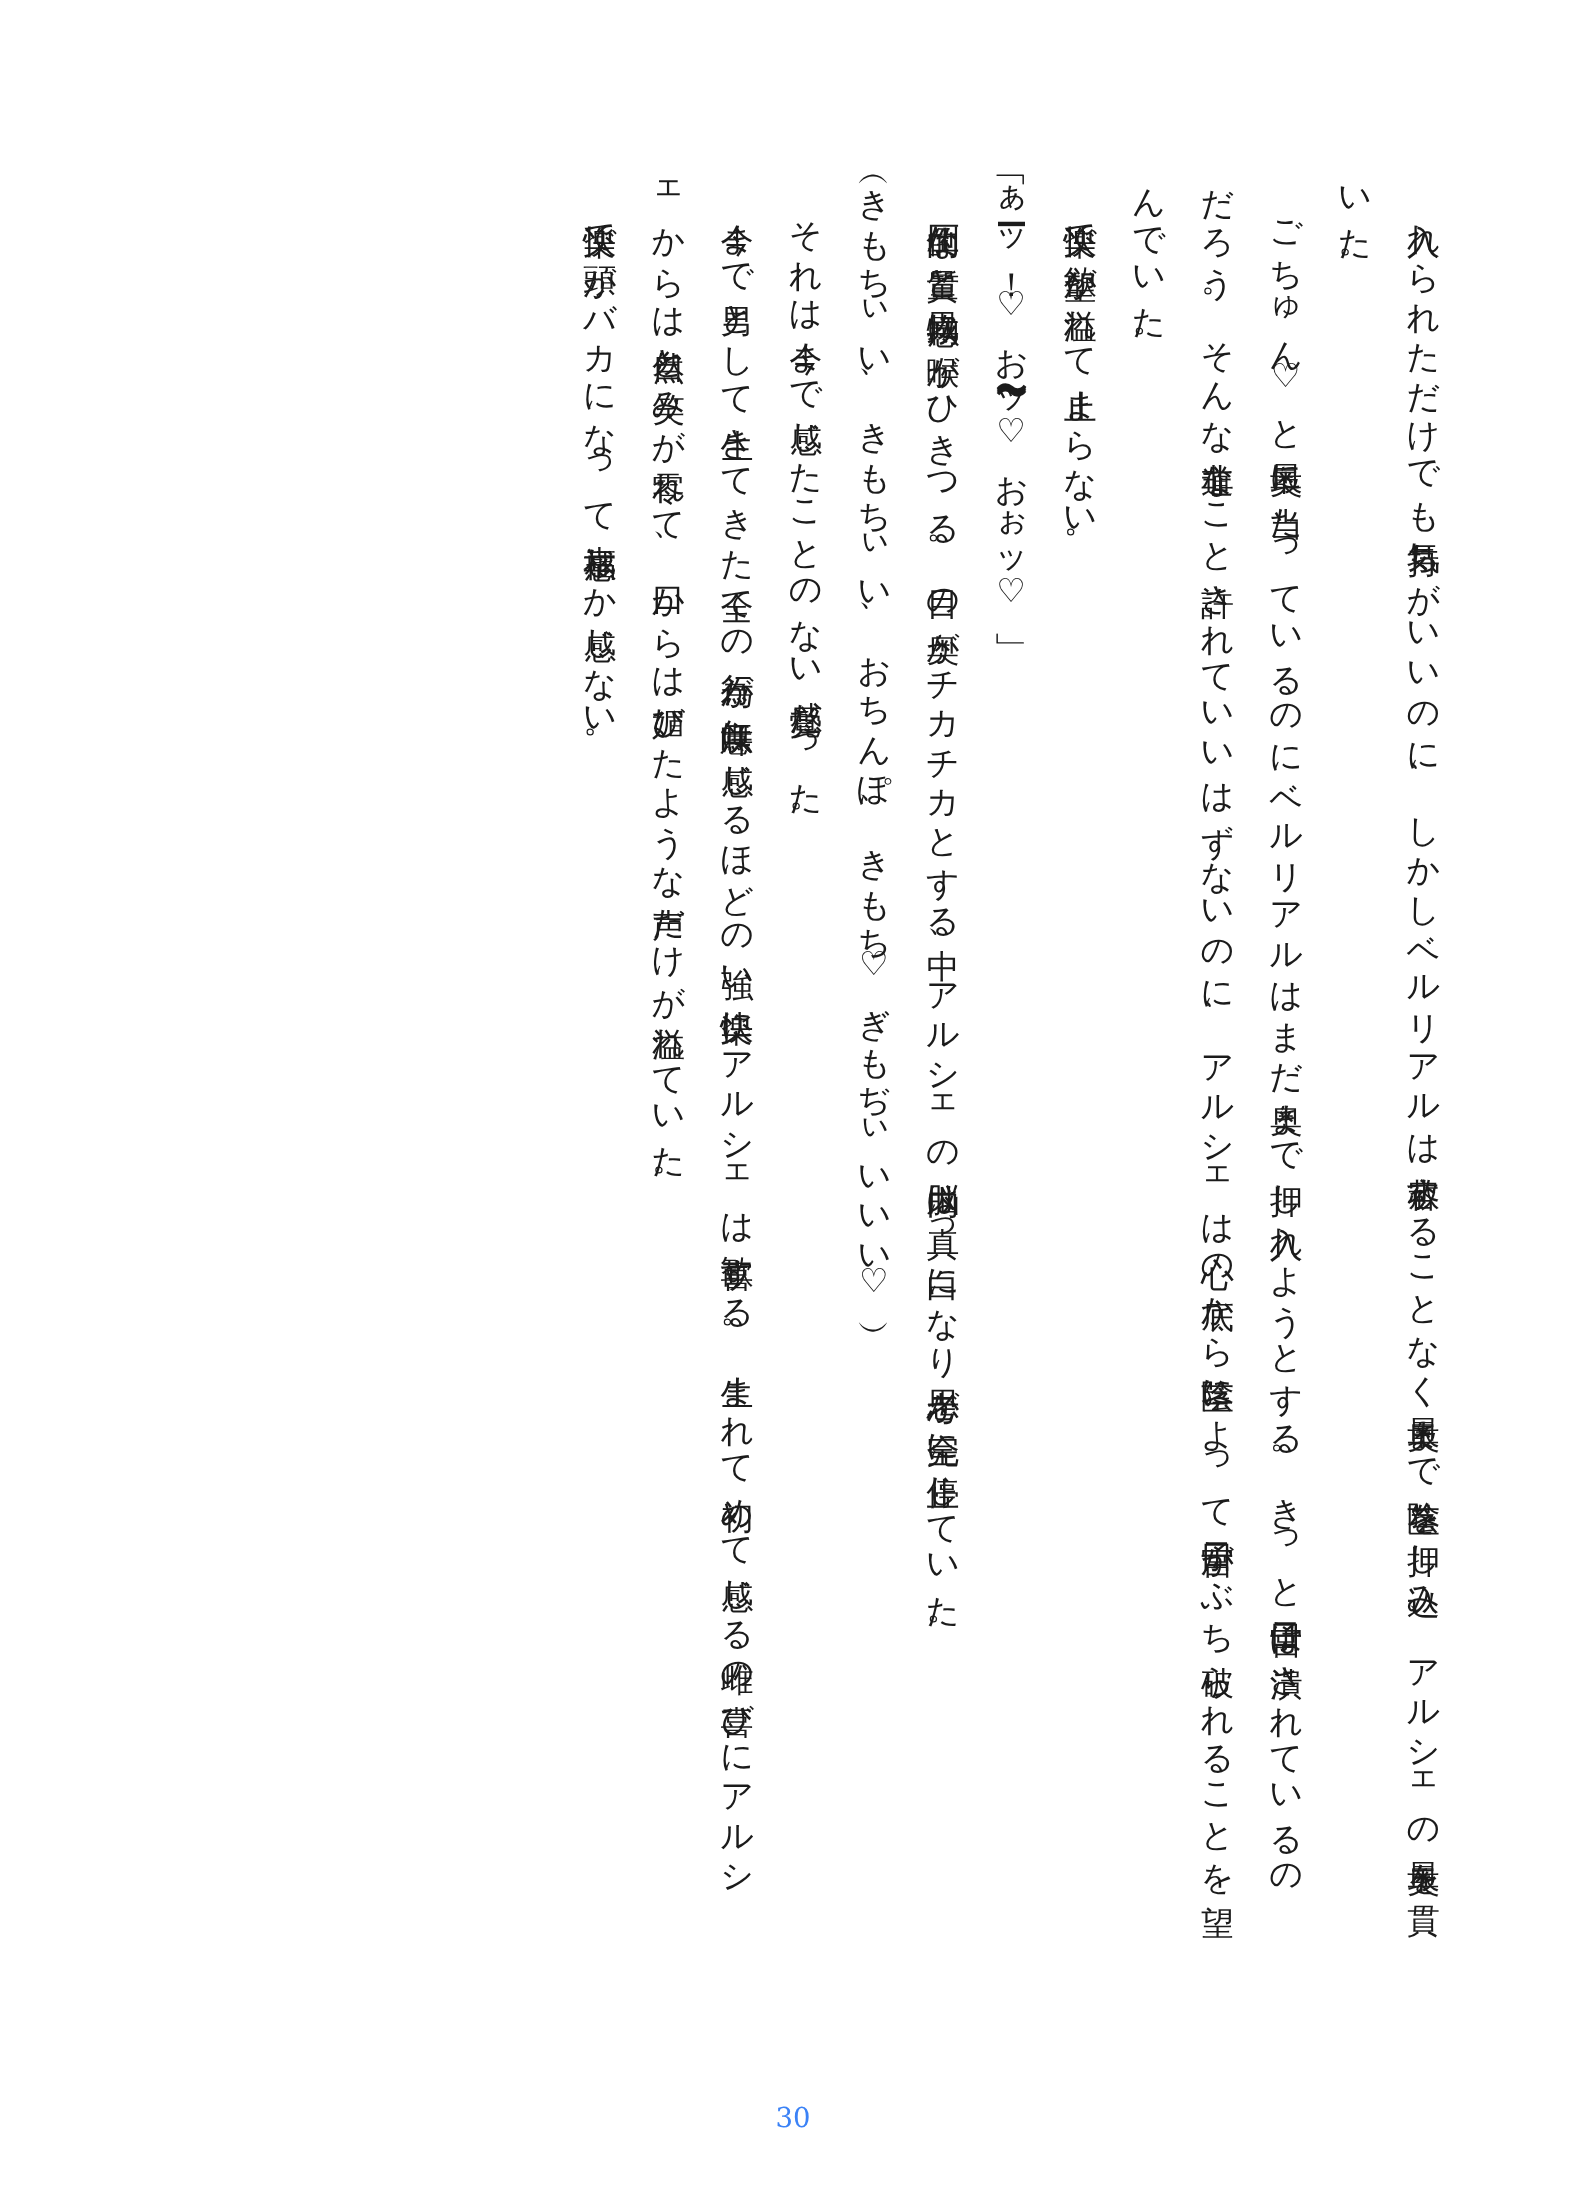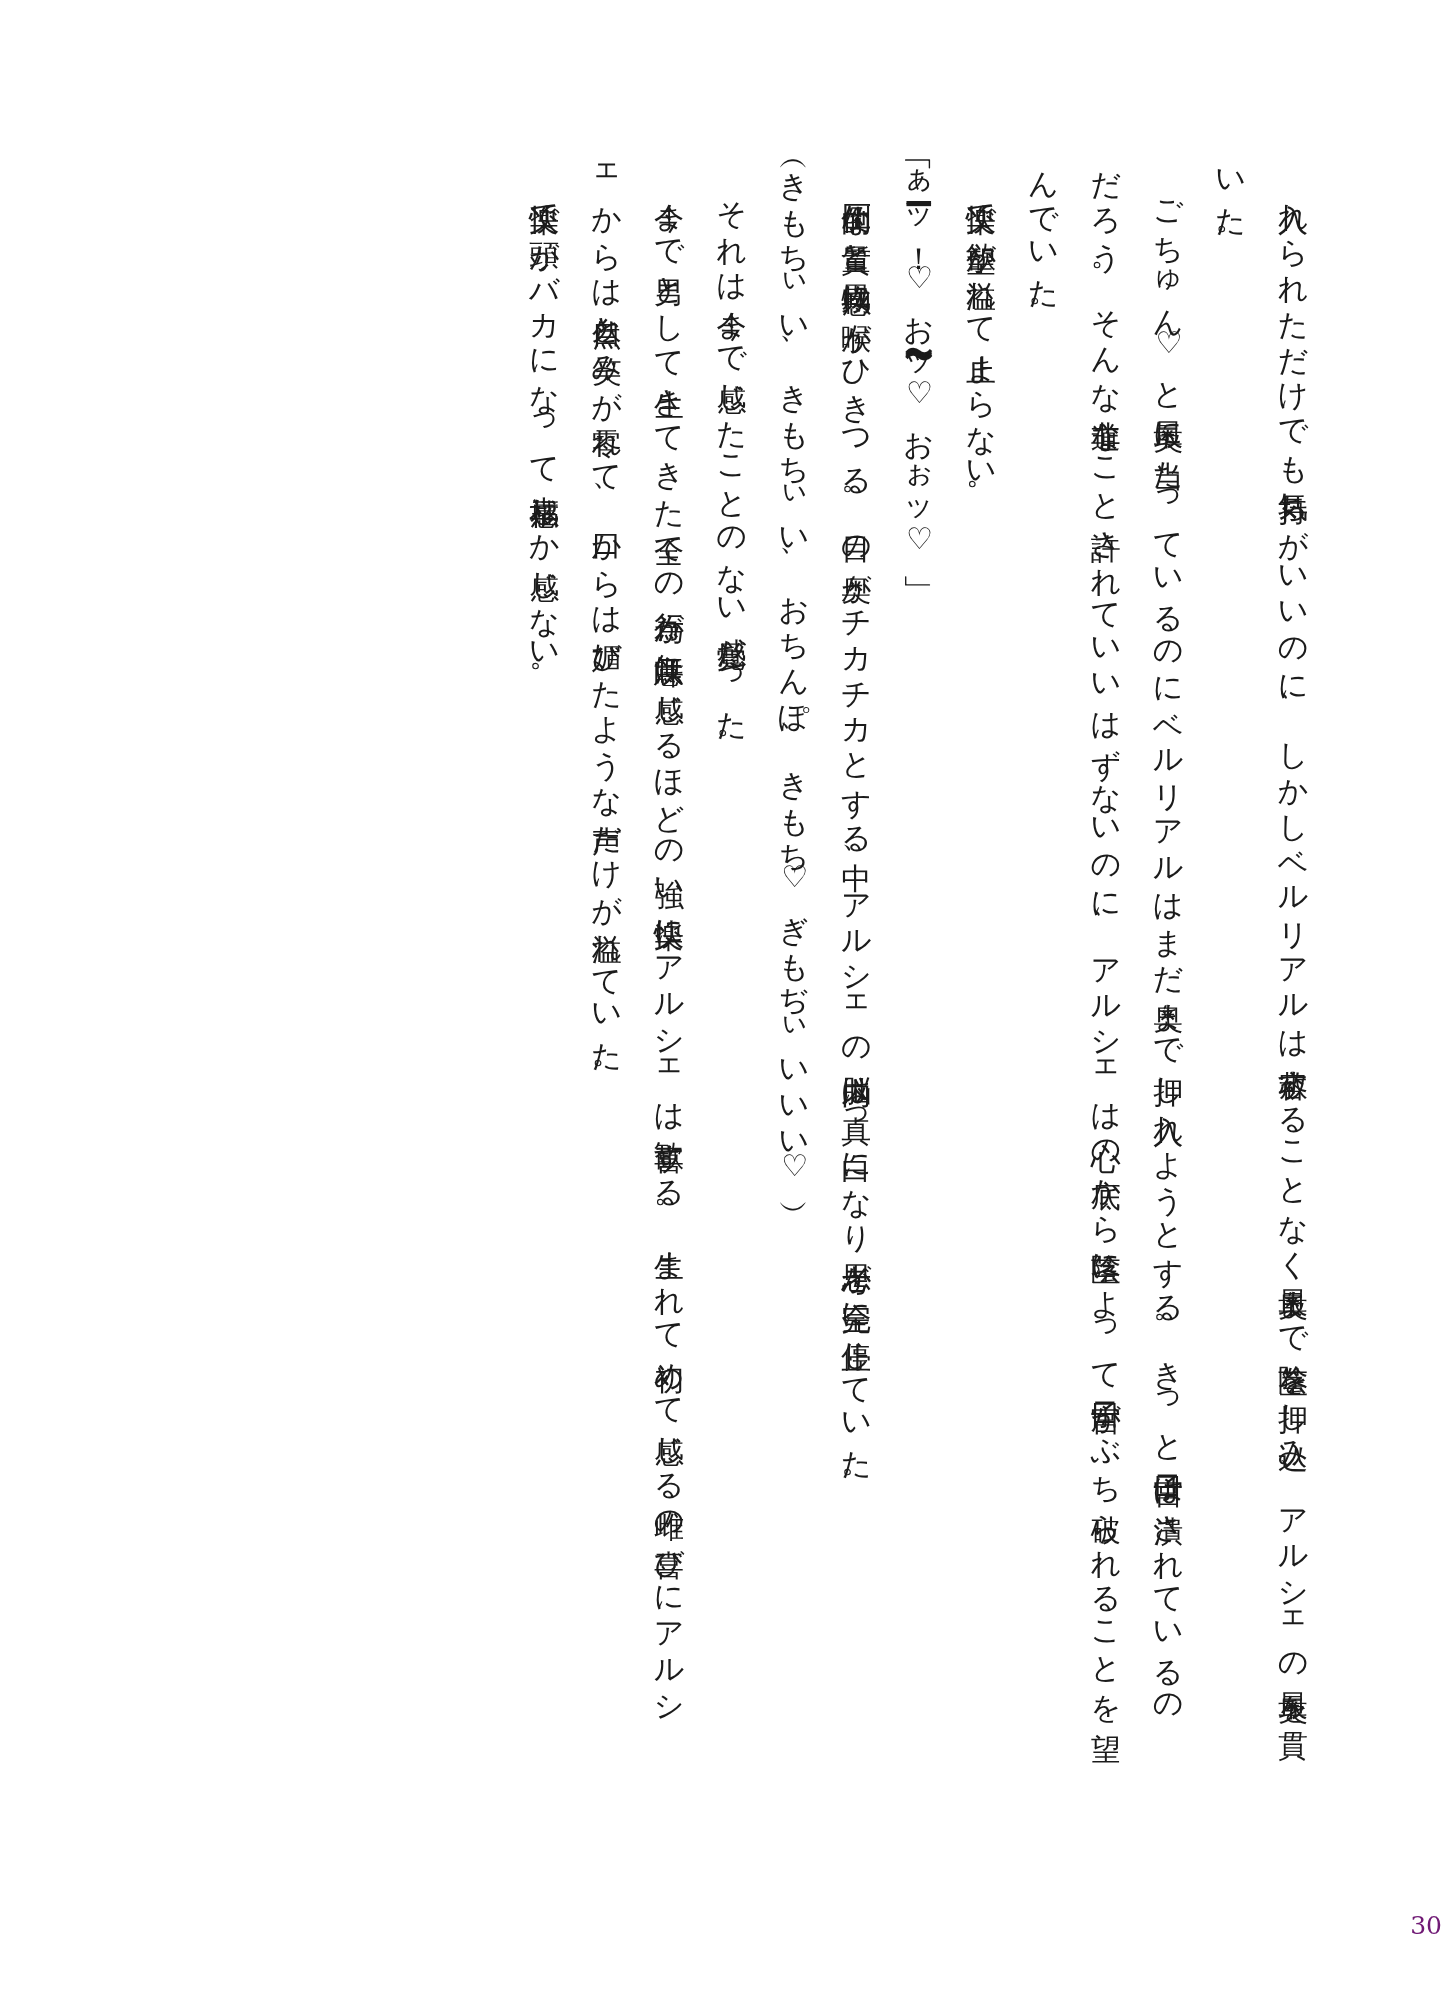--- a/index.html
+++ b/index.html
@@ -41,23 +41,23 @@
     display: block;
   }
   .para.noindent {
     text-indent: 0;
   }
   .page-number {
     position: absolute;
     bottom: 60px;
     left: 0;
     right: 0;
-    text-align: right;
+    text-align: center;
     font-size: 25px;
-    color: #701a75;
+    color: #3b82f6;
     font-family: "DejaVu Serif", "Liberation Serif", serif;
   }
 </style>
 </head>
 <body>
 
 <div class="page">
 
   <div class="text-block">
     <p class="para">入れられただけでも気持ちがいいのに、しかしベルリアルは容赦することなく最奥まで陰茎を押し込み、アルシェの最奥を貫いた。</p>

